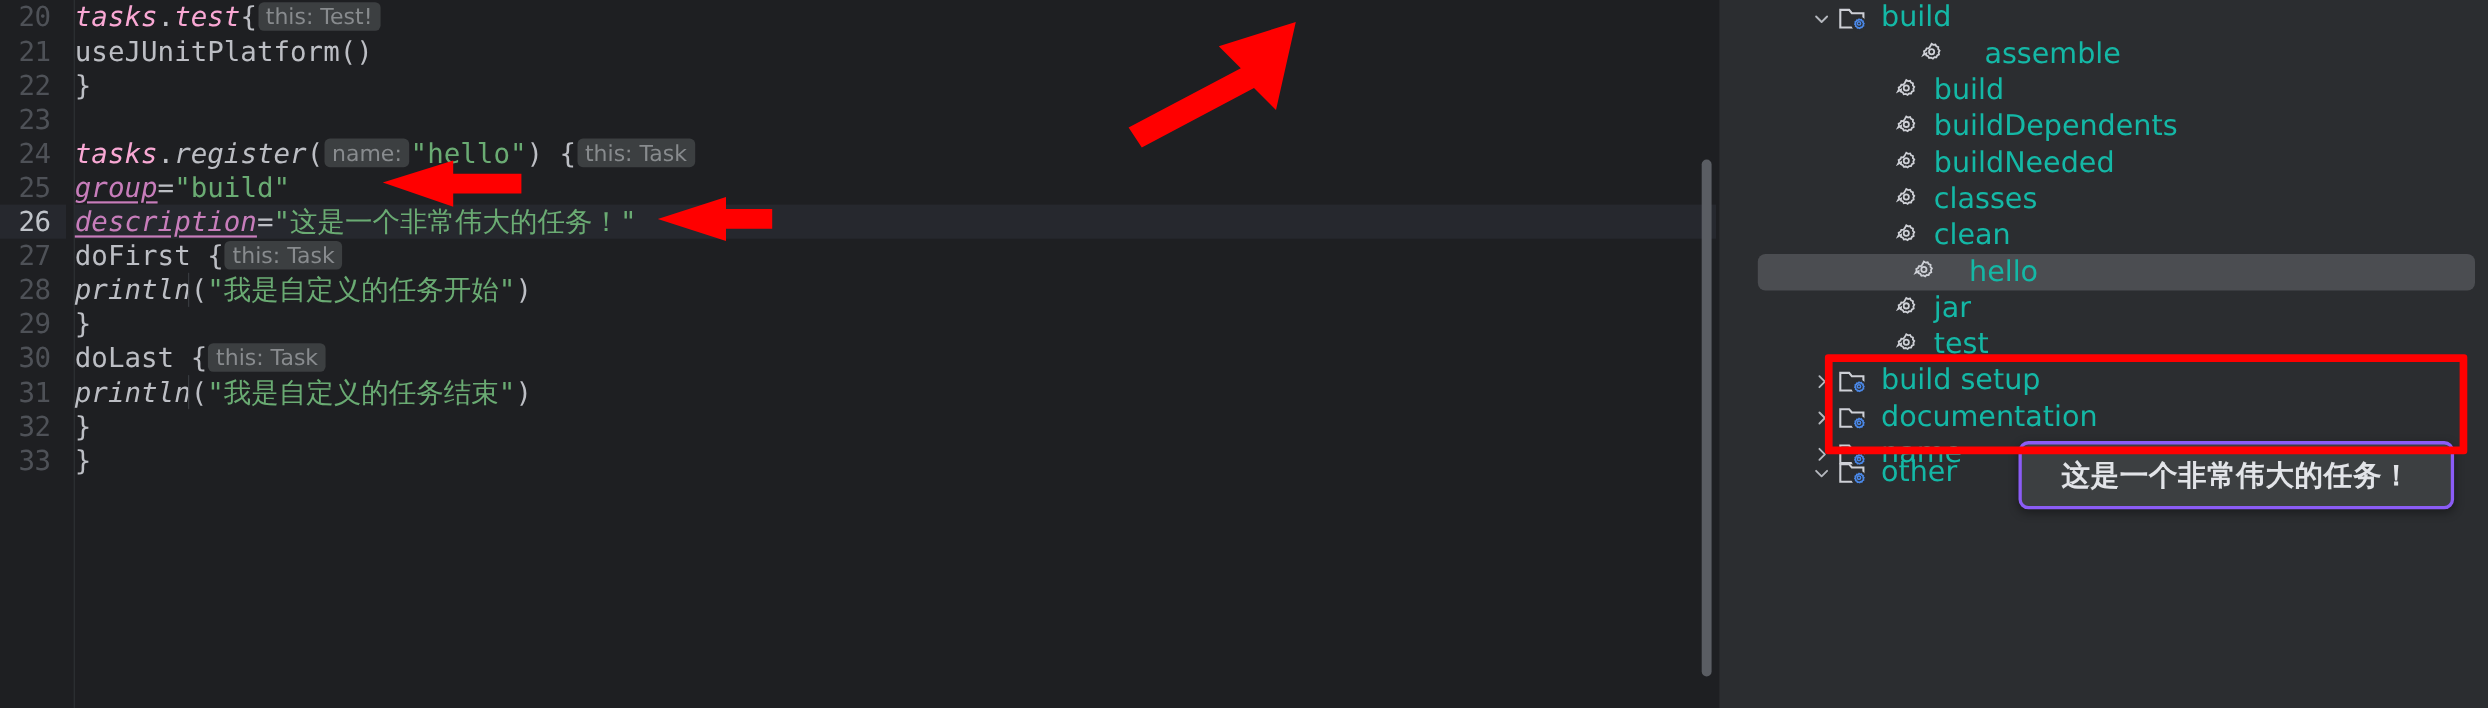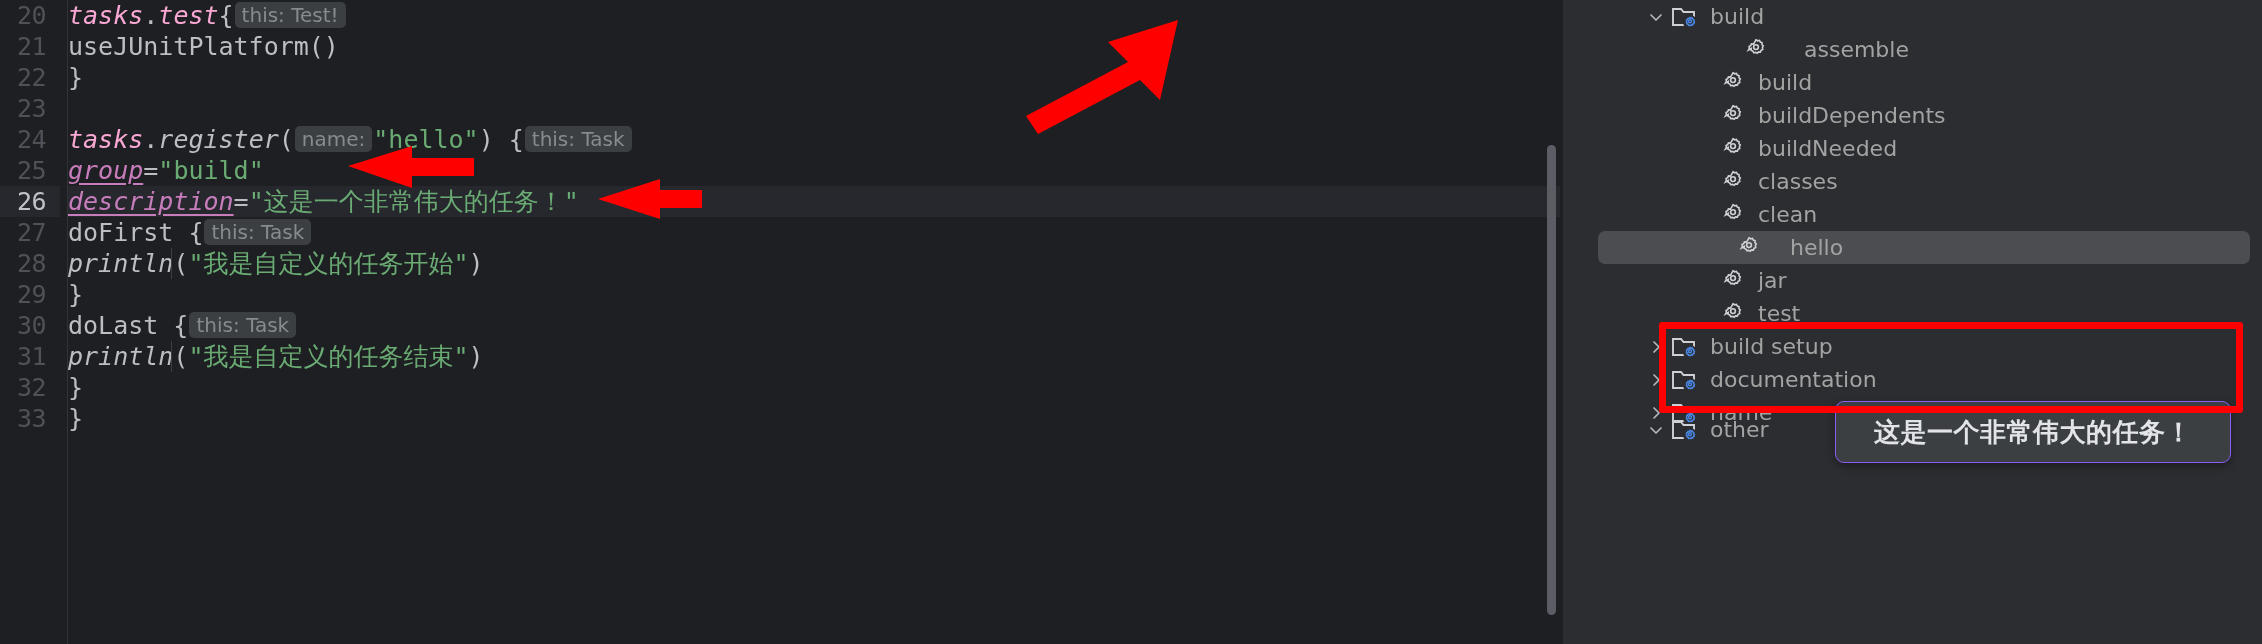--- a/index.html
+++ b/index.html
@@ -100,22 +100,22 @@
     width: 699px; height: 644px;
     background: #2B2D30;
   }
   .tree-row {
     position: absolute; left: 0;
     height: 33px;
     display: flex; align-items: center;
     white-space: nowrap;
   }
   .tree-row .label {
-    font-size: 22px;
-    color: #a3a3a3;
+    font-size: 26px;
+    color: #14b8a6;
     line-height: 33px;
   }
   .chev {
     width: 26px; height: 26px;
     display: inline-flex; align-items: center; justify-content: center;
     flex: 0 0 auto;
   }
   .icon-box {
     width: 32px; height: 28px;
     display: inline-flex; align-items: center; justify-content: center;
@@ -129,21 +129,21 @@
     background: #4B4D51;
     border-radius: 7px;
   }
 
   
   .tooltip {
     position: absolute;
     left: 1835px; top: 401px;
     width: 396px; height: 62px;
     background: #3C3F41;
-    border: 1px solid #8b5cf6;
+    border: 3px solid #8b5cf6;
     border-radius: 9px;
     display: flex; align-items: center; justify-content: center;
     box-shadow: 0 3px 9px rgba(0,0,0,0.38);
   }
   .tooltip span {
     font-size: 26px;
     color: #E2E4E8;
     font-weight: 700;
     letter-spacing: 0.5px;
   }

